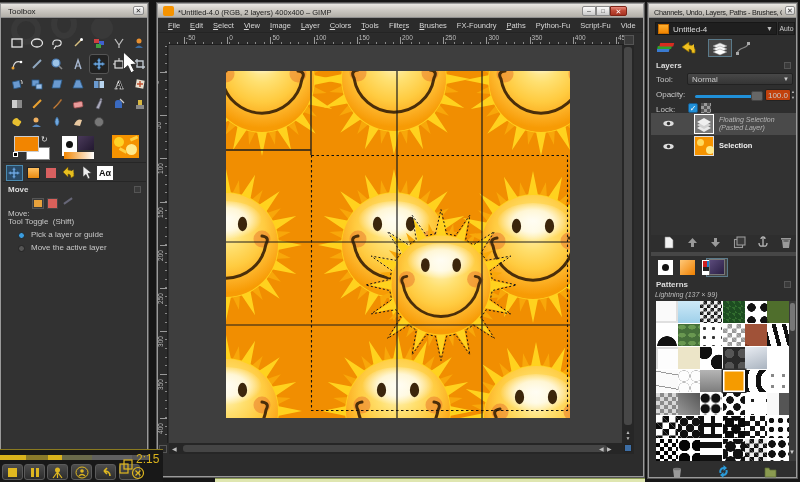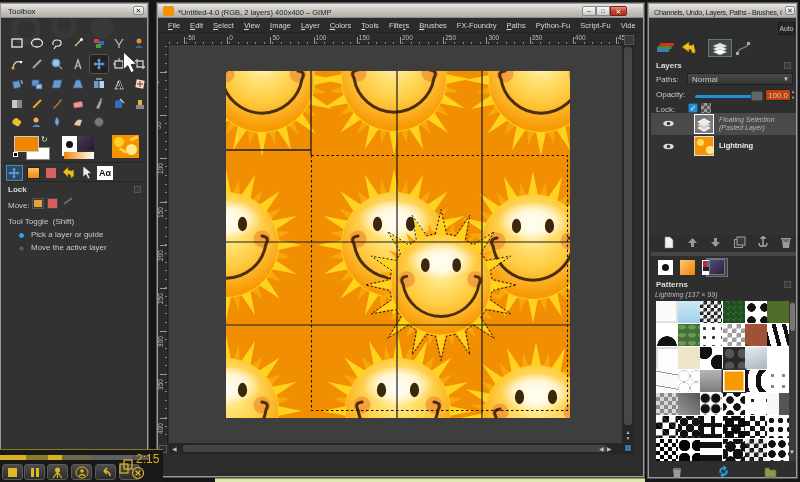--- a/index.html
+++ b/index.html
@@ -418,23 +418,23 @@
             <path d="M13,10 Q13,4 7,4 L7,1 L2,6 L7,11 L7,8 Q10,8 10,12 Z" fill="#e8c020" stroke="#7a5a00" stroke-width="0.6"></path>
             <path d="M12.5,3.5 L9.5,6 L12.5,8.5 Z" fill="#e8c020"></path>
           </svg>
           <svg class="abs" style="left:78px;top:146px" width="12" height="15" viewBox="0 0 12 15">
             <path d="M2,1 L2,12 L5,9.5 L7,14 L9,13 L7,8.5 L10.5,8 Z" fill="#eee" stroke="#333" stroke-width="0.7"></path>
           </svg>
           <div class="abs" style="left:94px;top:147px;width:16px;height:14px;background:#fff;color:#111;font-size:9px;text-align:center;line-height:14px;font-weight:bold">Aα</div>
         </div>
     <div class="abs" style="left:0;top:162px;width:143px;height:1px;background:#262626"></div>
 
-    <div class="abs t8" style="left:5px;top:166px;font-weight:bold;color:#ddd">Lock</div>
+    <div class="abs t8" style="left:5px;top:166px;font-weight:bold;color:#ddd">Move</div>
     <div class="abs" style="left:131px;top:167px;width:7px;height:7px;background:#3a3a3a;border:1px solid #555"></div>
-    <div class="abs t8" style="left:5px;top:182px">Move:</div>
+    <div class="abs t8" style="left:5px;top:190px">Move:</div>
     <div class="abs" style="left:29px;top:179px;width:12px;height:11px;background:#3a3a3a;border:1px solid #555"></div>
     <div class="abs" style="left:31px;top:181px;width:8px;height:7px;background:#e8a23c"></div>
     <div class="abs" style="left:44px;top:179px;width:11px;height:11px;background:#d8605a;border:1px solid #444"></div>
     <div class="abs" style="left:60px;top:181px;width:10px;height:2px;background:#667;transform:rotate(-35deg)"></div>
     <div class="abs t8" style="left:5px;top:198px">Tool Toggle&nbsp; (Shift)</div>
     <div class="abs" style="left:15px;top:213px;width:7px;height:7px;background:#3b9de0;border-radius:50%;border:1px solid #222"></div>
     <div class="abs t8" style="left:28px;top:211px">Pick a layer or guide</div>
     <div class="abs" style="left:15px;top:226px;width:7px;height:7px;background:#555;border-radius:50%;border:1px solid #222"></div>
     <div class="abs t8" style="left:28px;top:224px">Move the active layer</div>
   </div>
@@ -444,20 +444,25 @@
   <path d="M2,0 L2,16 L6,12.5 L9,19 L12,17.5 L9,11.5 L14,11 Z" fill="#fff" stroke="#222" stroke-width="0.8"></path>
 </svg>
 
 <div class="win" id="dock" style="left:648px;top:3px;width:149px;height:475px;background:#2e2e2e">
   <div class="titlebar">
         <span style="position:absolute;left:5px;top:2px;letter-spacing:-0.3px;font-size:7.3px;width:128px;overflow:hidden;white-space:nowrap;display:block">Channels, Undo, Layers, Paths - Brushes, Gr...</span>
     <div class="closebtn" style="left:136px;width:10px">✕</div>
   </div>
   <div class="abs" id="dockbody" style="left:2px;top:15px;width:145px;height:458px;background:#2e2e2e">
 
+    <div class="abs" style="left:4px;top:3px;width:122px;height:13px;background:#1f1f1f;border:1px solid #171717">
+      <div class="abs" style="left:2px;top:1px;width:11px;height:10px;background:linear-gradient(#ffb030,#f28500);border:1px solid #c96e00"></div>
+      <span class="t8" style="position:absolute;left:17px;top:2px;color:#ddd">Untitled-4</span>
+      <span style="position:absolute;left:110px;top:2px;color:#bbb;font-size:7px">▼</span>
+    </div>
     <div class="abs" style="left:127px;top:3px;width:17px;height:13px;background:#262626;border:1px solid #1a1a1a;color:#ccc;font-size:6.8px;text-align:center;line-height:12px">Auto</div>
 
     <div class="abs" style="left:57px;top:20px;width:24px;height:18px;background:#444;border:1px solid #5a7a8a"></div>
     <svg class="abs" style="left:6px;top:21px" width="18" height="16" viewBox="0 0 18 16">
       <rect x="1" y="9" width="14" height="3" fill="#3a7ad0" transform="skewX(-15)"></rect>
       <rect x="2.5" y="6" width="14" height="3" fill="#2ca02c" transform="skewX(-15)"></rect>
       <rect x="4" y="3" width="14" height="3.5" fill="#d82c20" transform="skewX(-15)"></rect>
     </svg>
     <svg class="abs" style="left:29px;top:21px" width="18" height="16" viewBox="0 0 18 16">
       <path d="M15,13 Q16,5 9,5 L9,2 L2,7 L9,12 L9,9 Q12,9 12,13 Z" fill="#f0c020" stroke="#8a6a00" stroke-width="0.7"></path>
@@ -470,21 +475,21 @@
     </svg>
     <svg class="abs" style="left:84px;top:22px" width="16" height="14" viewBox="0 0 16 14">
       <path d="M2,12 C6,4 10,10 14,2" fill="none" stroke="#888" stroke-width="1.2"></path>
       <rect x="1" y="11" width="3" height="3" fill="#aaa"></rect>
           <rect x="12" y="1" width="3" height="3" fill="#aaa"></rect>
     </svg>
 
     <div class="abs t8" style="left:5px;top:42px;font-weight:bold;color:#ddd">Layers</div>
     <div class="abs" style="left:133px;top:43px;width:7px;height:7px;background:#3a3a3a;border:1px solid #555"></div>
 
-    <div class="abs t8" style="left:5px;top:56px">Paths:</div>
+    <div class="abs t8" style="left:5px;top:56px">Tool:</div>
     <div class="abs" style="left:36px;top:54px;width:106px;height:12px;background:linear-gradient(#484848,#353535);border:1px solid #222;border-radius:2px">
       <span class="t8" style="position:absolute;left:4px;top:1px">Normal</span>
       <span style="position:absolute;right:3px;top:2px;color:#ccc;font-size:6px">▼</span>
     </div>
 
     <div class="abs t8" style="left:5px;top:71px">Opacity:</div>
     <div class="abs" style="left:44px;top:76px;width:66px;height:3px;background:#2090d8;border-radius:2px"></div>
     <div class="abs" style="left:100px;top:72px;width:12px;height:10px;background:#666;border:1px solid #444;border-radius:2px"></div>
     <div class="abs" style="left:114px;top:70px;width:26px;height:12px;background:#c2410c;border:1px solid #222;border-radius:2px">
           <span class="t8" style="position:absolute;right:2px;top:1px">100.0</span>
@@ -513,21 +518,21 @@
     </div>
     <div class="abs" style="left:0;top:116px;width:145px;height:23px;background:#323232">
       <svg class="abs" style="left:12px;top:8px" width="11" height="7" viewBox="0 0 14 8">
             <ellipse cx="7" cy="4" rx="6.5" ry="3.5" fill="#ddd"></ellipse>
             <circle cx="7" cy="4" r="2.2" fill="#333"></circle>
           </svg>
       <div class="abs" style="left:43px;top:1px;width:20px;height:20px;background:#f59300;border:1px solid #ddd">
         <div class="abs" style="left:2px;top:2px;width:7px;height:7px;background:#ffd95c;border-radius:50%"></div>
         <div class="abs" style="left:11px;top:9px;width:8px;height:8px;background:#ffe98a;border-radius:50%"></div>
       </div>
-      <span style="position:absolute;left:68px;top:6px;color:#f0f0f0;font-size:7.5px;font-weight:bold">Lightning</span>
+      <span style="position:absolute;left:68px;top:6px;color:#f0f0f0;font-size:7.5px;font-weight:bold">Selection</span>
     </div>
 
     <div class="abs" style="left:0;top:139px;width:145px;height:77px;background:#323232"></div>
 
     <div class="abs" id="layerbtns" style="left:0;top:216px;width:145px;height:16px">
           <svg class="abs" style="left:12px;top:1px" width="12" height="13" viewBox="0 0 12 13">
             <path d="M2,1 L7,1 L10,4 L10,12 L2,12 Z" fill="#f2f2f2" stroke="#888" stroke-width="0.6"></path>
           </svg>
           <svg class="abs" style="left:36px;top:2px" width="11" height="11" viewBox="0 0 11 11">
             <path d="M5.5,1 L10,6 L7,6 L7,10 L4,10 L4,6 L1,6 Z" fill="#9a9a9a"></path>

